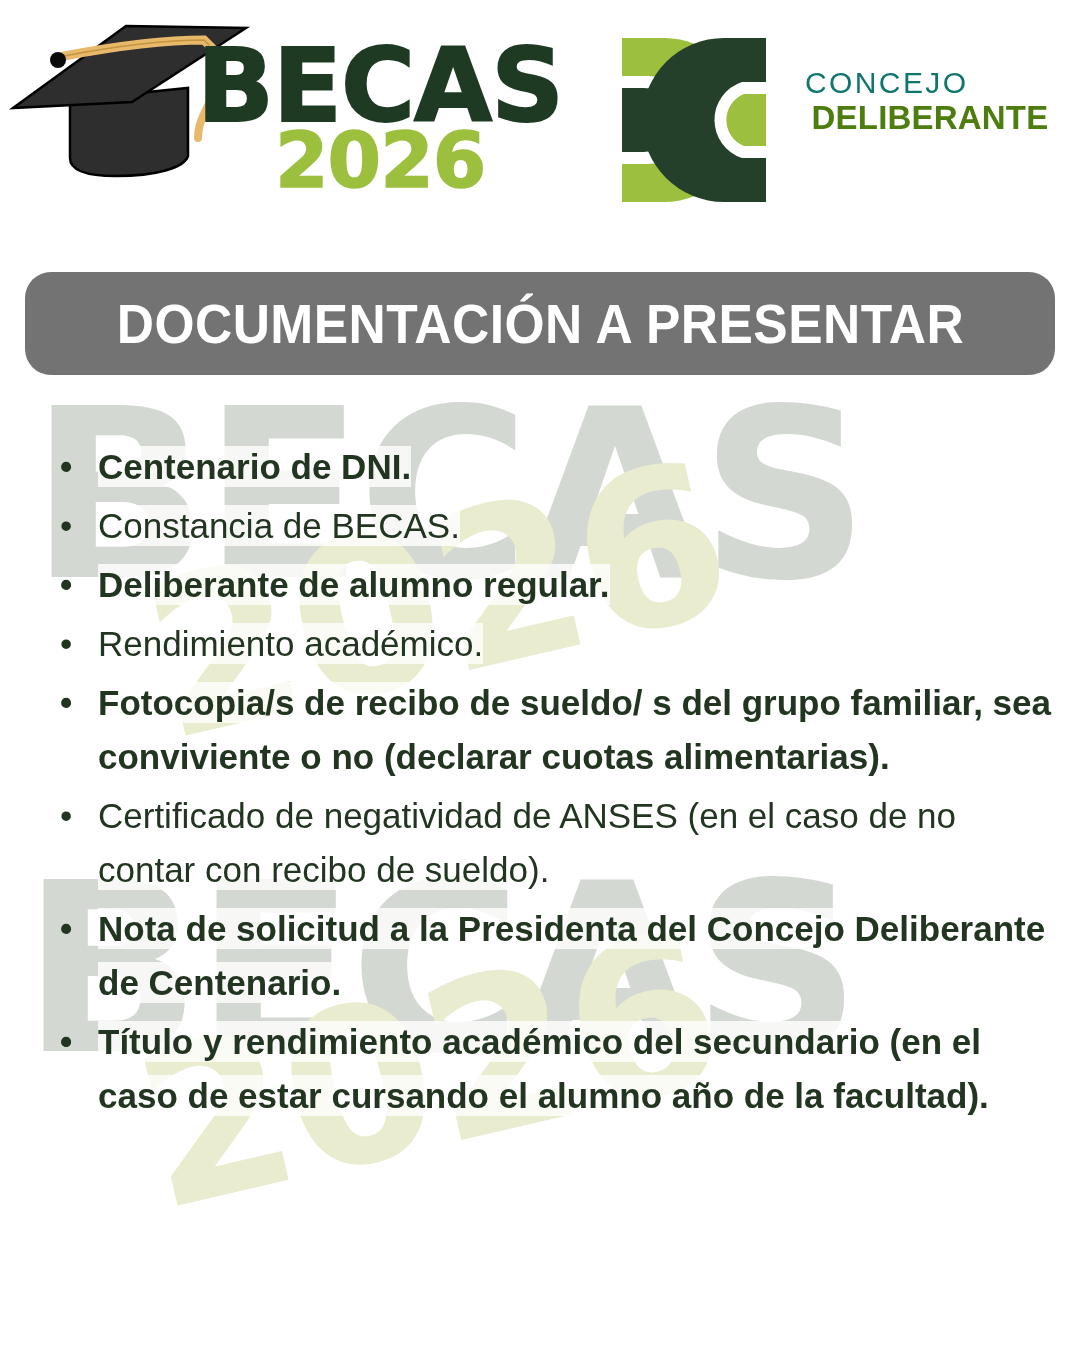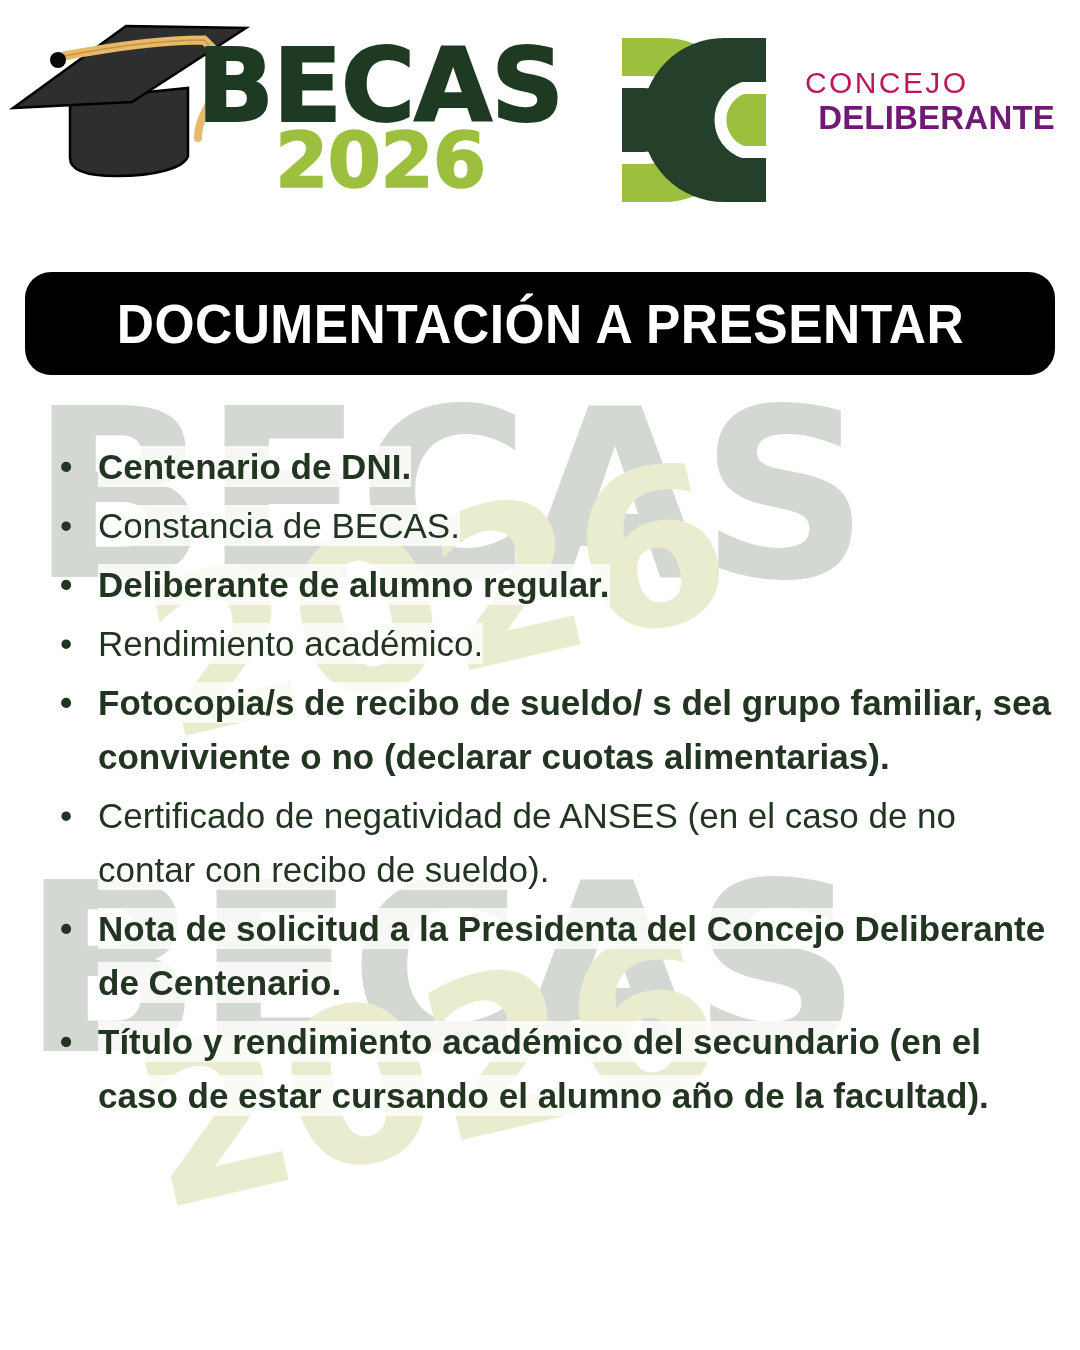--- a/index.html
+++ b/index.html
@@ -35,26 +35,26 @@
     -webkit-text-stroke:1.5px #9cc03e;
   }
 
   .dc-logo{position:absolute;left:614px;top:34px;width:160px;height:172px;}
   .dc-logo svg{display:block;width:100%;height:100%;}
 
   .cdc-text{position:absolute;left:805px;top:66px;width:250px;}
   .cdc-line1{
     font-family:"Liberation Sans",sans-serif;
     font-weight:400;font-size:30px;line-height:34px;
-    letter-spacing:2.4px;color:#be185d;text-align:left;
+    letter-spacing:2.4px;color:#0f766e;text-align:left;
   }
   .cdc-line2,.cdc-line3{
     font-family:"Liberation Sans",sans-serif;
     font-weight:bold;font-size:33px;line-height:36px;
-    letter-spacing:0.2px;color:#701a75;text-align:right;
+    letter-spacing:0.2px;color:#4d7c0f;text-align:center;
   }
 
   
   .wm-layer{position:absolute;left:0;top:382px;width:1080px;height:968px;overflow:hidden;z-index:5;}
   .wm{
     position:absolute;
     font-family:"DejaVu Sans",sans-serif;
     font-weight:bold;
     white-space:nowrap;
     line-height:1;
@@ -63,21 +63,21 @@
   .wm-becas-1{left:30px;top:-4px;font-size:235px;letter-spacing:-6px;color:#d4d8d2;}
   .wm-2026-1{left:128px;top:180px;font-size:215px;letter-spacing:-4px;color:#e9eccf;
              transform:rotate(-13deg);transform-origin:left top;}
   .wm-becas-2{left:22px;top:470px;font-size:235px;letter-spacing:-6px;color:#d4d8d2;}
   .wm-2026-2{left:120px;top:650px;font-size:215px;letter-spacing:-4px;color:#e9eccf;
              transform:rotate(-13deg);transform-origin:left top;}
 
   
   .banner{
     position:absolute;left:25px;top:272px;width:1030px;height:103px;
-    background:#000000;border-radius:26px;z-index:30;
+    background:#737373;border-radius:26px;z-index:30;
     display:flex;align-items:center;justify-content:center;
   }
   .banner-title{
     font-family:"Liberation Sans",sans-serif;
     font-weight:bold;font-size:56px;line-height:56px;
     letter-spacing:0.5px;color:#ffffff;
     transform:scaleX(0.92);transform-origin:center;
     white-space:nowrap;
   }
 

